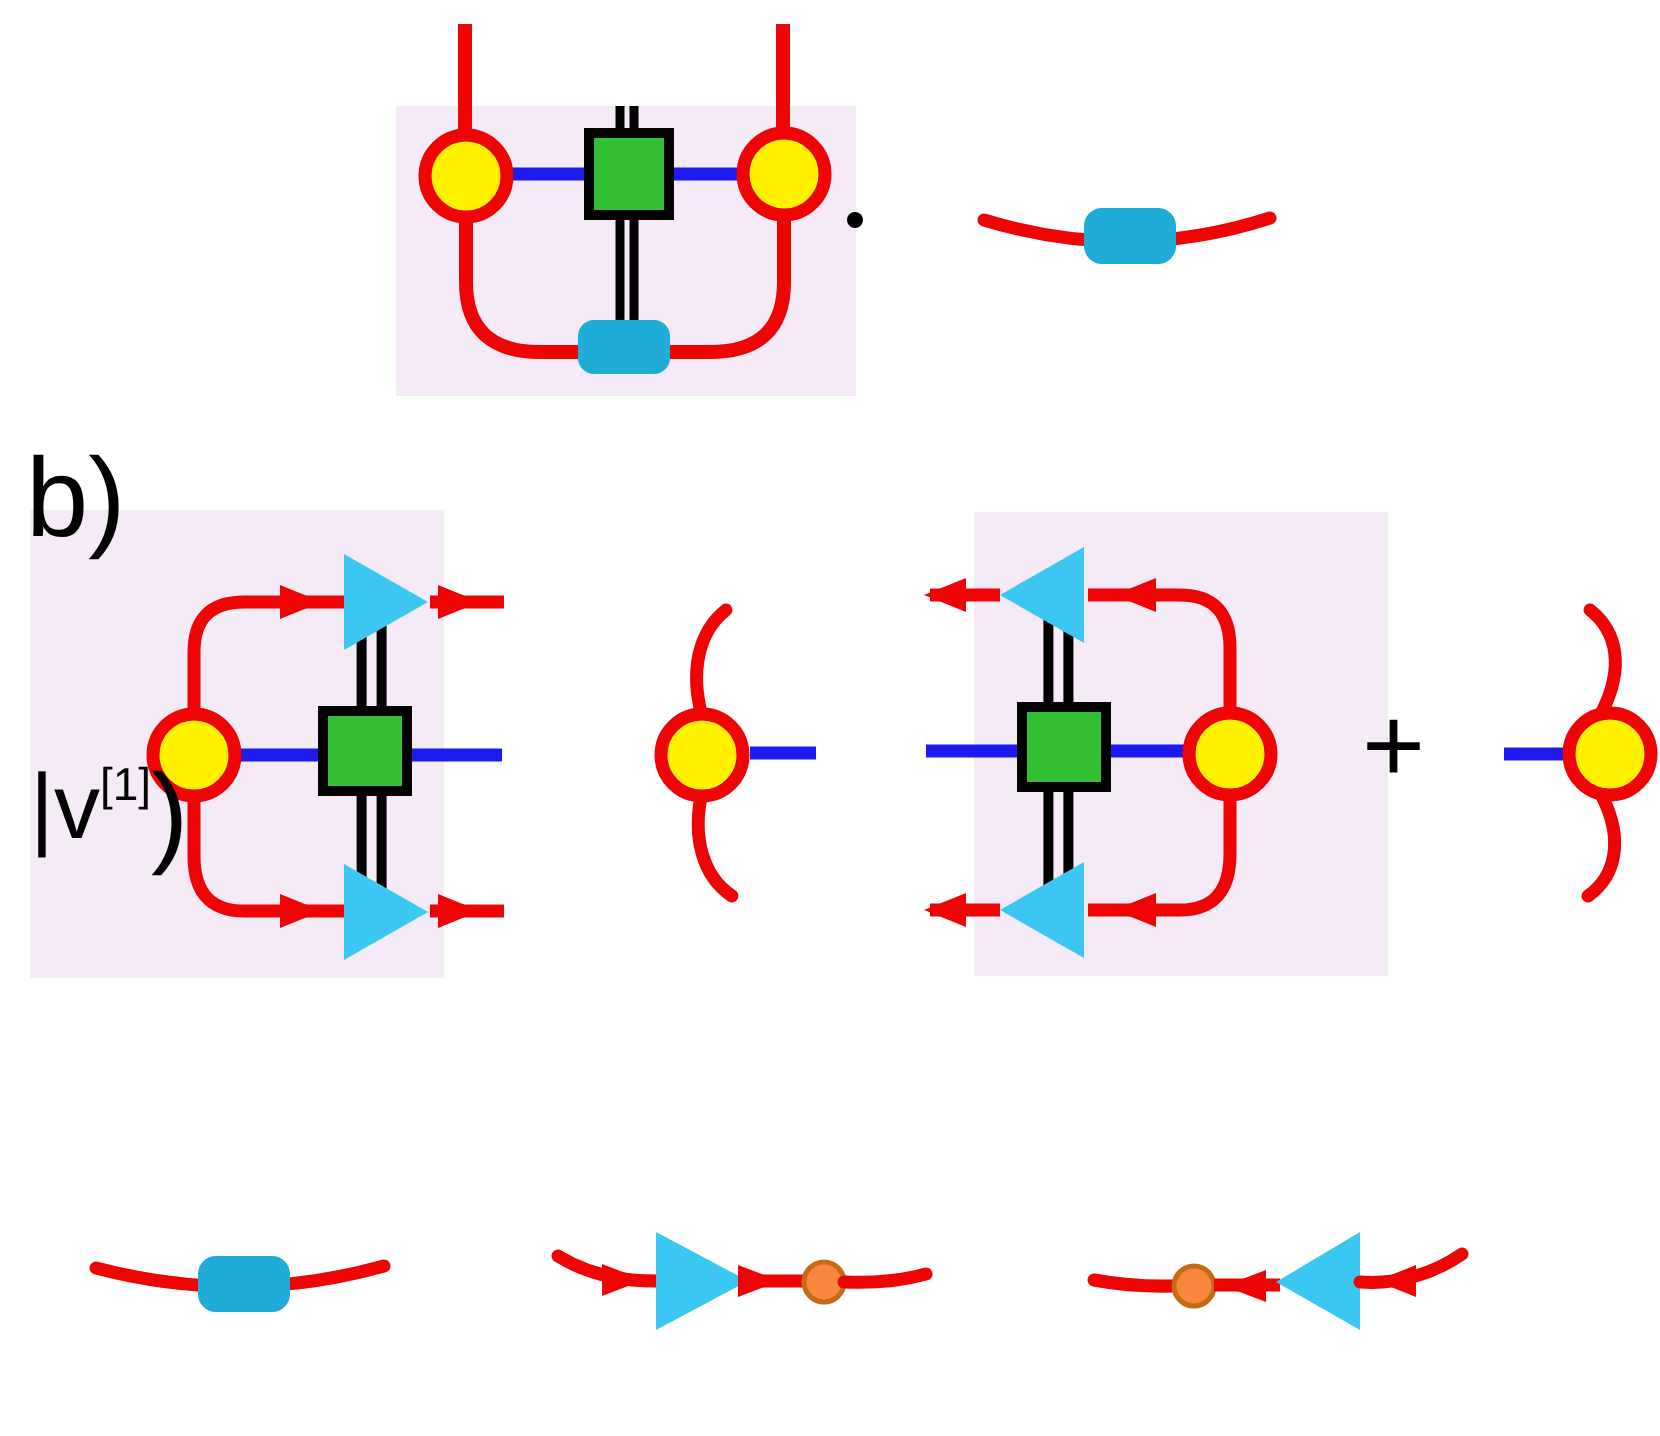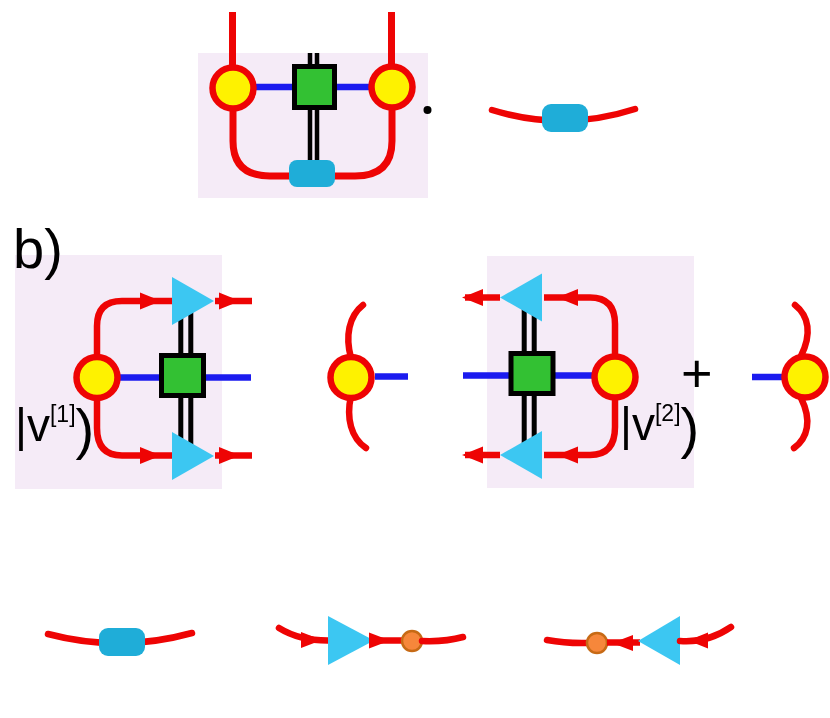--- a/index.html
+++ b/index.html
@@ -22,21 +22,21 @@
   .ah   {fill:var(--red);}
   .site {fill:var(--orange);stroke:var(--orange-dark);stroke-width:2.5;}
   .dotp {fill:var(--black);}
 
   
   .txt{position:absolute;color:#000;white-space:nowrap;}
   #b-label{left:13px;top:221px;font-size:56px;line-height:1;}
   .ket{line-height:1;font-size:46px;}
   .ket .sup{font-size:23px;position:relative;top:-19px;}
   .ket .close{font-size:56px;vertical-align:-7px;}
-  #ket1{left:15px;top:401px;}
+  #ket1{left:15px;top:379px;}
   #ket2{left:620px;top:400px;}
   #plus{left:681px;top:346px;font-size:54px;line-height:1;}
 </style>
 </head>
 <body>
 
 <div class="canvas">
 
   <svg width="830" height="718" viewBox="0 0 830 718">
 
@@ -137,16 +137,15 @@
       <polygon class="tri" points="680,616 680,665 638,641"></polygon>
       <polygon class="ah" points="708,632.5 688,640.5 708,648.5"></polygon>
       <path class="wire round" d="M680 641 C700 642.5 718 636 731 627"></path>
     </g>
   </svg>
 
   <div class="txt" id="b-label">b)</div>
 
   <div class="txt ket" id="ket1"><span>|v</span><span class="sup">[1]</span><span class="close">)</span></div>
 
-  <div class="txt ket" id="ket2"><span>|v</span><span class="sup">[2]</span><span class="close">)</span></div>
 
   <div class="txt" id="plus">+</div>
 </div>
 
 </body></html>

